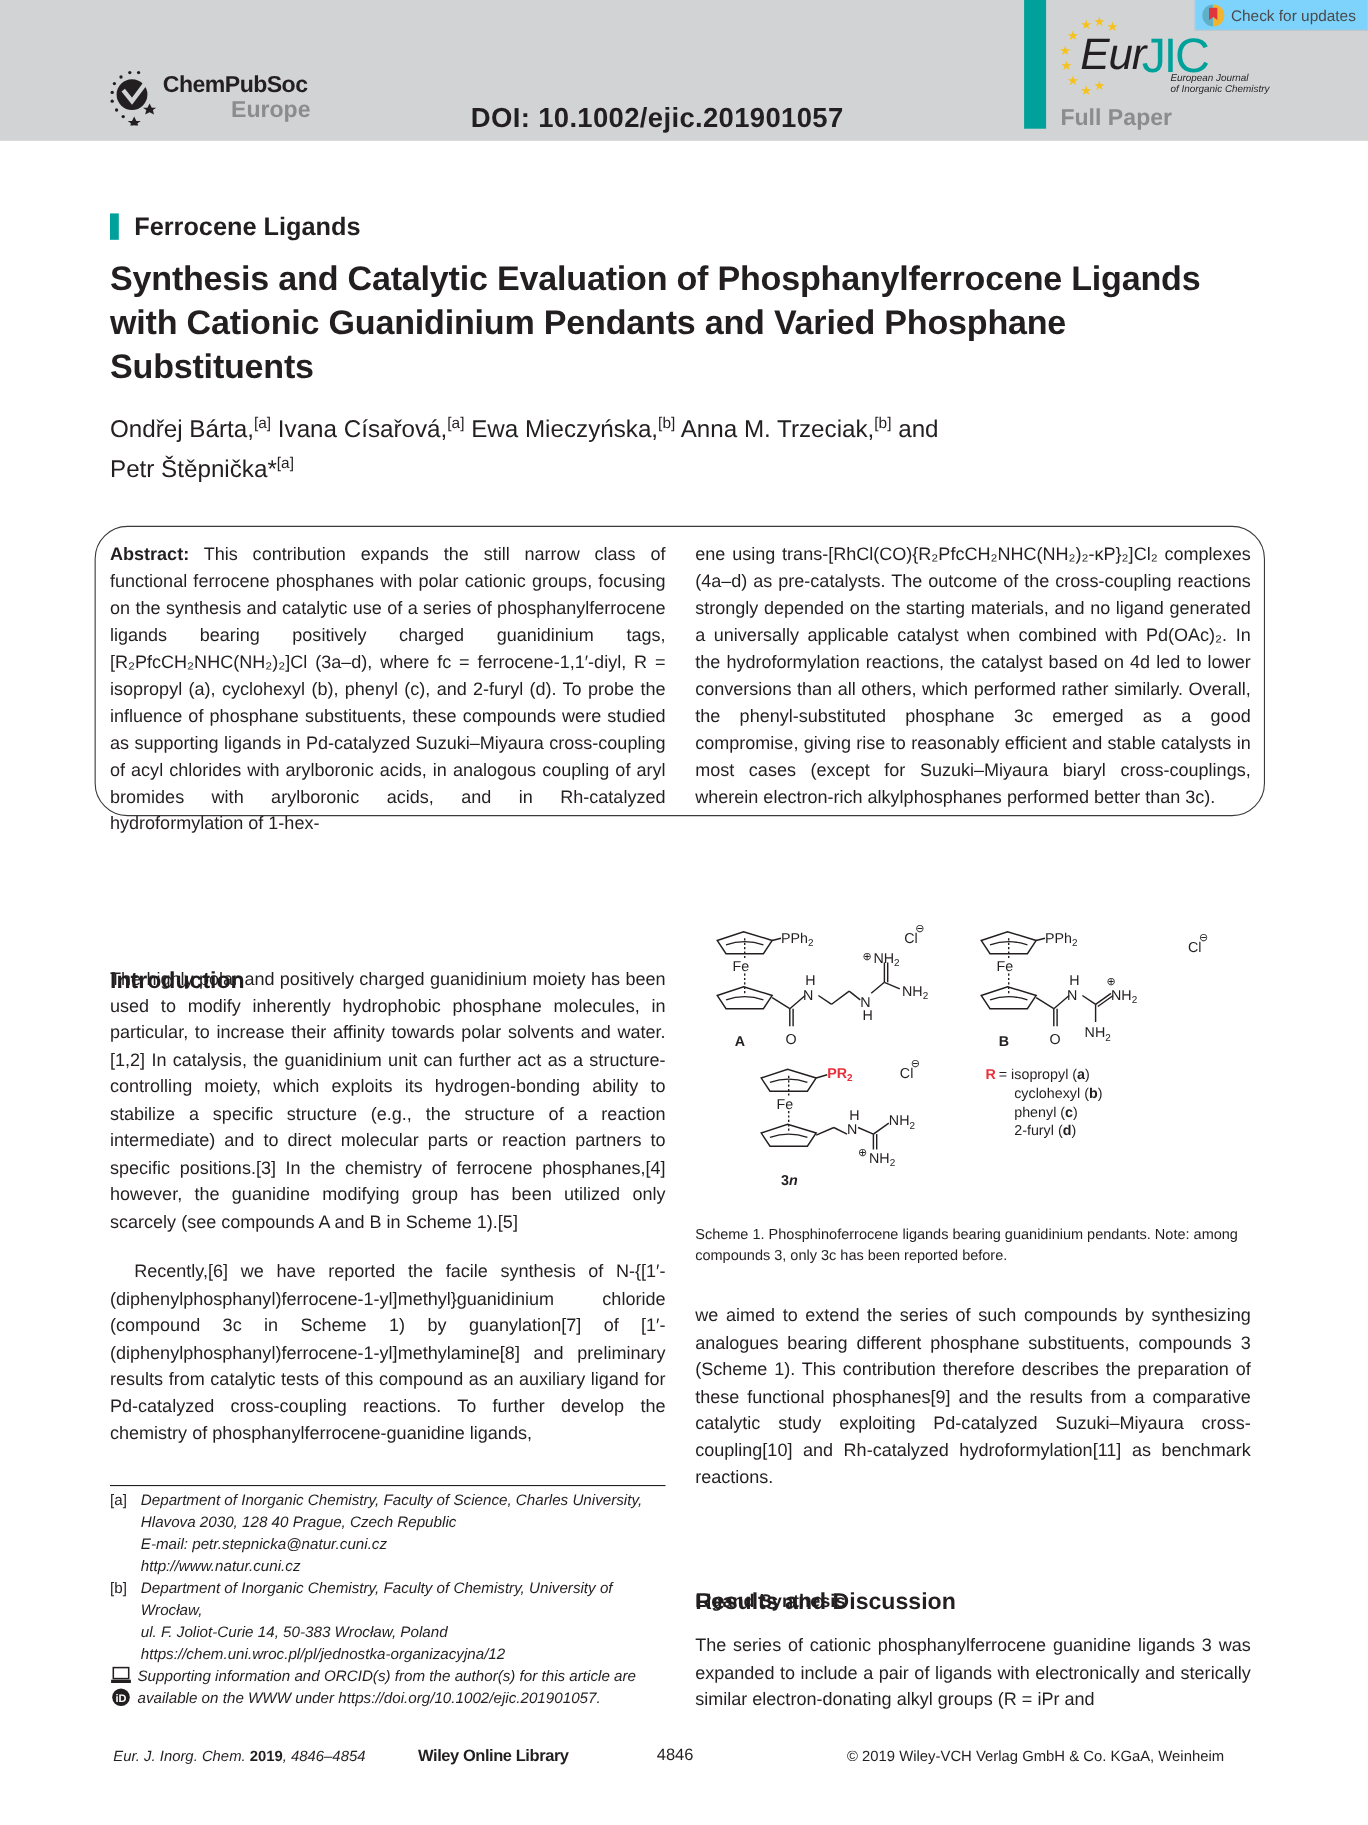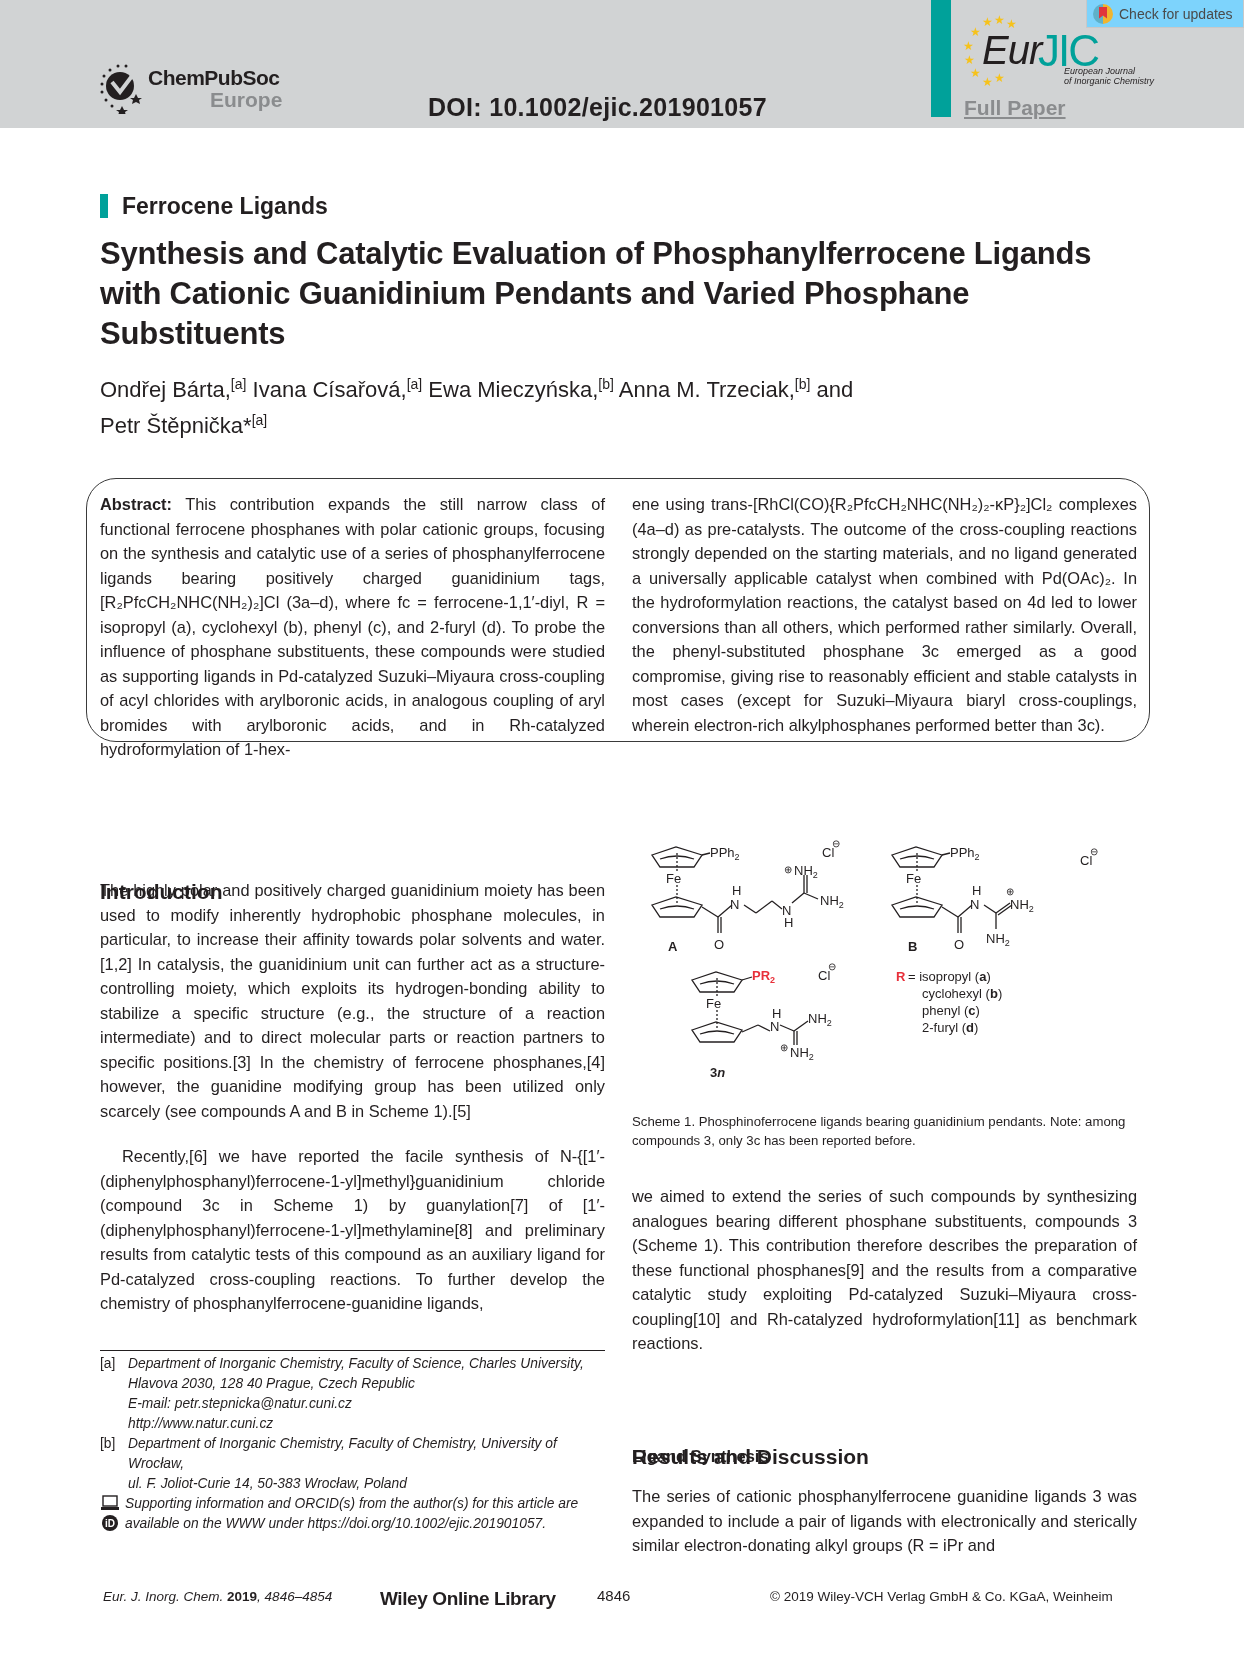--- a/index.html
+++ b/index.html
@@ -14,21 +14,21 @@
   .cps-sub { position: absolute; left: 112px; top: 26px; font-size: 21px; font-weight: bold; color: #8a8c8e; }
   .doi { position: absolute; left: 428px; top: 93px; font-size: 25px; font-weight: bold; color: #231f20; letter-spacing: 0.3px; }
   .teal-bar { position: absolute; left: 931px; top: 0; width: 20px; height: 117px; background: #00a19a; }
   .eurjic { position: absolute; left: 958px; top: 14px; width: 180px; height: 80px; }
   .eurjic-stars { position: absolute; left: 0; top: 0; width: 70px; height: 80px; }
   .eurjic-eur { position: absolute; left: 24px; top: 14px; font-size: 40px; font-style: italic; color: #231f20; letter-spacing: -1px; font-family: "Liberation Sans", sans-serif; }
   .eurjic-jic { position: absolute; left: 80px; top: 12px; font-size: 44px; color: #00a19a; font-family: "Liberation Sans", sans-serif; letter-spacing: -2px; }
   .eurjic-sub1, .eurjic-sub2 { position: absolute; left: 106px; font-size: 9px; font-style: italic; color: #231f20; white-space: nowrap; }
   .eurjic-sub1 { top: 52px; }
   .eurjic-sub2 { top: 62px; }
-  .full-paper { position: absolute; left: 964px; top: 96px; font-size: 21px; font-weight: bold; color: #8a8c8e; text-decoration: underline; }
+  .full-paper { position: absolute; left: 964px; top: 96px; font-size: 21px; font-weight: bold; color: #8a8c8e; }
   .updates-btn { position: absolute; left: 1086px; top: 0; width: 158px; height: 28px; background: #7dd3fc; border: 1px solid #c8c8c8; border-top: none; display: flex; align-items: center; padding-left: 6px; cursor: pointer; }
   .updates-icon { width: 20px; height: 20px; border-radius: 50%; background: conic-gradient(#f0b52f 0 50%, #5fb1c9 50% 100%); position: relative; margin-right: 6px; }
   .updates-icon::after { content: ""; position: absolute; left: 6px; top: 3px; width: 8px; height: 12px; background: #e0353d; clip-path: polygon(0 0, 100% 0, 100% 100%, 50% 75%, 0 100%); }
   .updates-label { font-size: 14px; color: #4a4a4a; }
 
   
   .section-tag { position: absolute; left: 100px; top: 193px; height: 26px; display: flex; align-items: center; }
   .tag-bar { width: 8px; height: 24px; background: #00a19a; margin-right: 14px; }
   .tag-text { font-size: 23px; font-weight: bold; color: #231f20; }
   .title { position: absolute; left: 100px; top: 234px; width: 1000px; font-size: 31px; font-weight: bold; line-height: 40px; color: #231f20; letter-spacing: -0.2px; }
@@ -59,21 +59,21 @@
   .fn-row { display: flex; }
   .fn-key { width: 28px; flex: 0 0 28px; }
   .fn-body { font-style: italic; }
   .fn-icon-row { display: flex; align-items: flex-start; }
   .fn-icon { width: 20px; flex: 0 0 20px; margin-right: 5px; margin-left: 0; }
 
   
   .footer { position: absolute; left: 100px; top: 1589px; width: 1040px; height: 20px; font-size: 13.5px; color: #231f20; }
   .footer .cite { position: absolute; left: 3px; top: 0; font-style: italic; }
   .footer .cite b { font-style: normal; }
-  .footer .wol { position: absolute; left: 280px; top: -1px; font-weight: bold; font-size: 19px; letter-spacing: -0.4px; }
+  .footer .wol { position: absolute; left: 280px; top: -1px; font-weight: bold; font-size: 15px; letter-spacing: -0.4px; }
   .footer .page { position: absolute; left: 497px; top: -2px; font-size: 15px; }
   .footer .copy { position: absolute; left: 670px; top: 0; }
 </style>
 </head>
 <body>
 
 <div class="header">
   <div class="cps-logo">
     <svg class="cps-emblem" viewBox="0 0 48 52">
       <circle cx="22" cy="24" r="14" fill="#231f20"></circle>
@@ -264,20 +264,21 @@
       <div>E-mail: petr.stepnicka@natur.cuni.cz</div>
       <div>http://www.natur.cuni.cz</div>
     </div>
   </div>
   <div class="fn-row">
     <span class="fn-key">[b]</span>
     <div class="fn-body">
       <div>Department of Inorganic Chemistry, Faculty of Chemistry, University of</div>
       <div>Wrocław,</div>
       <div>ul. F. Joliot-Curie 14, 50-383 Wrocław, Poland</div>
+      <div>https://chem.uni.wroc.pl/pl/jednostka-organizacyjna/12</div>
     </div>
   </div>
   <div class="fn-icon-row">
     <svg class="fn-icon" width="20" height="18" viewBox="0 0 20 18">
       <rect x="3" y="2" width="14" height="10" fill="none" stroke="#231f20" stroke-width="1.4"></rect>
       <rect x="1" y="13" width="18" height="3" fill="#231f20"></rect>
     </svg>
     <span class="fn-body">Supporting information and ORCID(s) from the author(s) for this article are</span>
   </div>
   <div class="fn-icon-row">

